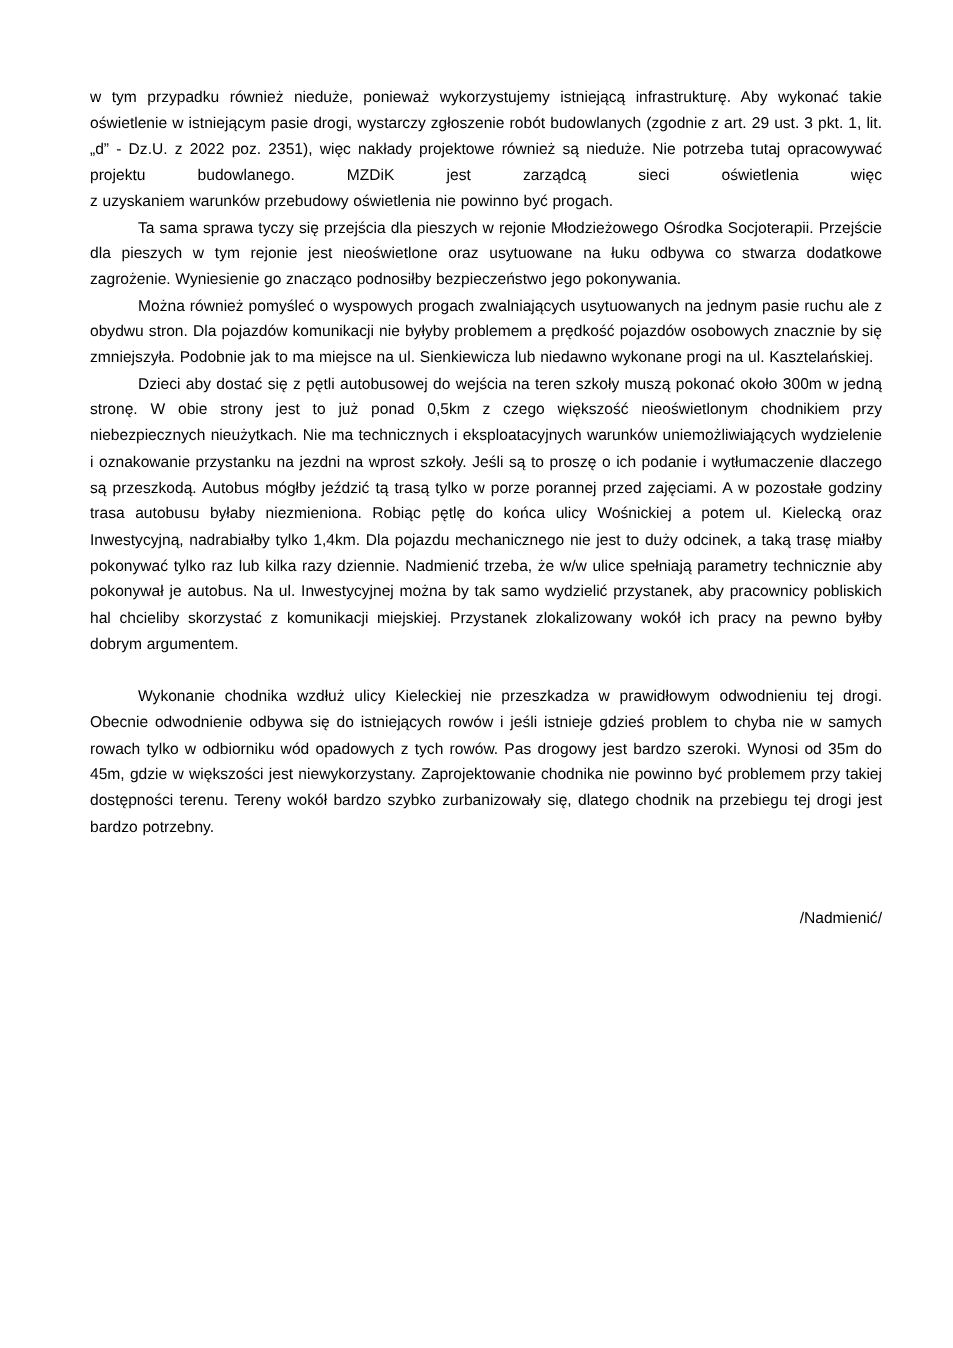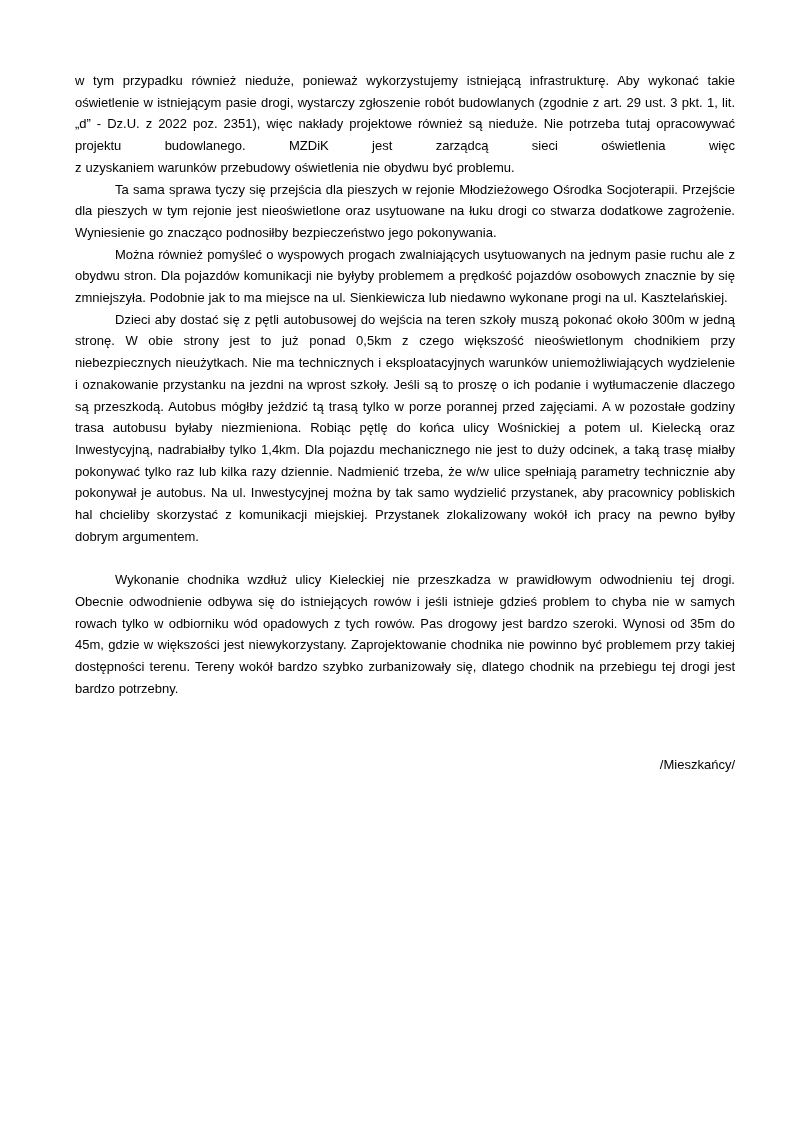--- a/index.html
+++ b/index.html
@@ -48,31 +48,31 @@
     line-height: 21.7px;
   }
 </style>
 </head>
 <body>
 
 <div class="page">
   <div class="doc-body" id="doc-body">
       <div class="para">
         <div class="part stretch">w tym przypadku również nieduże, ponieważ wykorzystujemy istniejącą infrastrukturę. Aby wykonać takie oświetlenie w istniejącym pasie drogi, wystarczy zgłoszenie robót budowlanych (zgodnie z art. 29 ust. 3 pkt. 1, lit. „d” - Dz.U. z 2022 poz. 2351), więc nakłady projektowe również są nieduże. Nie potrzeba tutaj opracowywać projektu budowlanego. MZDiK jest zarządcą sieci oświetlenia więc</div>
-        <div class="part">z uzyskaniem warunków przebudowy oświetlenia nie obydwu być problemu.</div>
+        <div class="part">z uzyskaniem warunków przebudowy oświetlenia nie powinno być progach.</div>
       </div>
       <div class="para indent">
-        <div class="part">Ta sama sprawa tyczy się przejścia dla pieszych w rejonie Młodzieżowego Ośrodka Socjoterapii. Przejście dla pieszych w tym rejonie jest nieoświetlone oraz usytuowane na łuku drogi co stwarza dodatkowe zagrożenie. Wyniesienie go znacząco podnosiłby bezpieczeństwo jego pokonywania.</div>
+        <div class="part">Ta sama sprawa tyczy się przejścia dla pieszych w rejonie Młodzieżowego Ośrodka Socjoterapii. Przejście dla pieszych w tym rejonie jest nieoświetlone oraz usytuowane na łuku odbywa co stwarza dodatkowe zagrożenie. Wyniesienie go znacząco podnosiłby bezpieczeństwo jego pokonywania.</div>
       </div>
       <div class="para indent">
         <div class="part">Można również pomyśleć o wyspowych progach zwalniających usytuowanych na jednym pasie ruchu ale z obydwu stron. Dla pojazdów komunikacji nie byłyby problemem a prędkość pojazdów osobowych znacznie by się zmniejszyła. Podobnie jak to ma miejsce na ul. Sienkiewicza lub niedawno wykonane progi na ul. Kasztelańskiej.</div>
       </div>
       <div class="para indent">
         <div class="part">Dzieci aby dostać się z pętli autobusowej do wejścia na teren szkoły muszą pokonać około 300m w jedną stronę. W obie strony jest to już ponad 0,5km z czego większość nieoświetlonym chodnikiem przy niebezpiecznych nieużytkach. Nie ma technicznych i eksploatacyjnych warunków uniemożliwiających wydzielenie i oznakowanie przystanku na jezdni na wprost szkoły. Jeśli są to proszę o ich podanie i wytłumaczenie dlaczego są przeszkodą. Autobus mógłby jeździć tą trasą tylko w porze porannej przed zajęciami. A w pozostałe godziny trasa autobusu byłaby niezmieniona. Robiąc pętlę do końca ulicy Wośnickiej a potem ul. Kielecką oraz Inwestycyjną, nadrabiałby tylko 1,4km. Dla pojazdu mechanicznego nie jest to duży odcinek, a taką trasę miałby pokonywać tylko raz lub kilka razy dziennie. Nadmienić trzeba, że w/w ulice spełniają parametry technicznie aby pokonywał je autobus. Na ul. Inwestycyjnej można by tak samo wydzielić przystanek, aby pracownicy pobliskich hal chcieliby skorzystać z komunikacji miejskiej. Przystanek zlokalizowany wokół ich pracy na pewno byłby dobrym argumentem.</div>
       </div>
       <div class="para indent gap-before">
         <div class="part">Wykonanie chodnika wzdłuż ulicy Kieleckiej nie przeszkadza w prawidłowym odwodnieniu tej drogi. Obecnie odwodnienie odbywa się do istniejących rowów i jeśli istnieje gdzieś problem to chyba nie w samych rowach tylko w odbiorniku wód opadowych z tych rowów. Pas drogowy jest bardzo szeroki. Wynosi od 35m do 45m, gdzie w większości jest niewykorzystany. Zaprojektowanie chodnika nie powinno być problemem przy takiej dostępności terenu. Tereny wokół bardzo szybko zurbanizowały się, dlatego chodnik na przebiegu tej drogi jest bardzo potrzebny.</div>
       </div>
     </div>
   <div class="closing" id="closing">
-      <div>/Mieszkańcy/</div>
+      <div>/Nadmienić/</div>
     </div>
 </div>
 
 </body></html>

